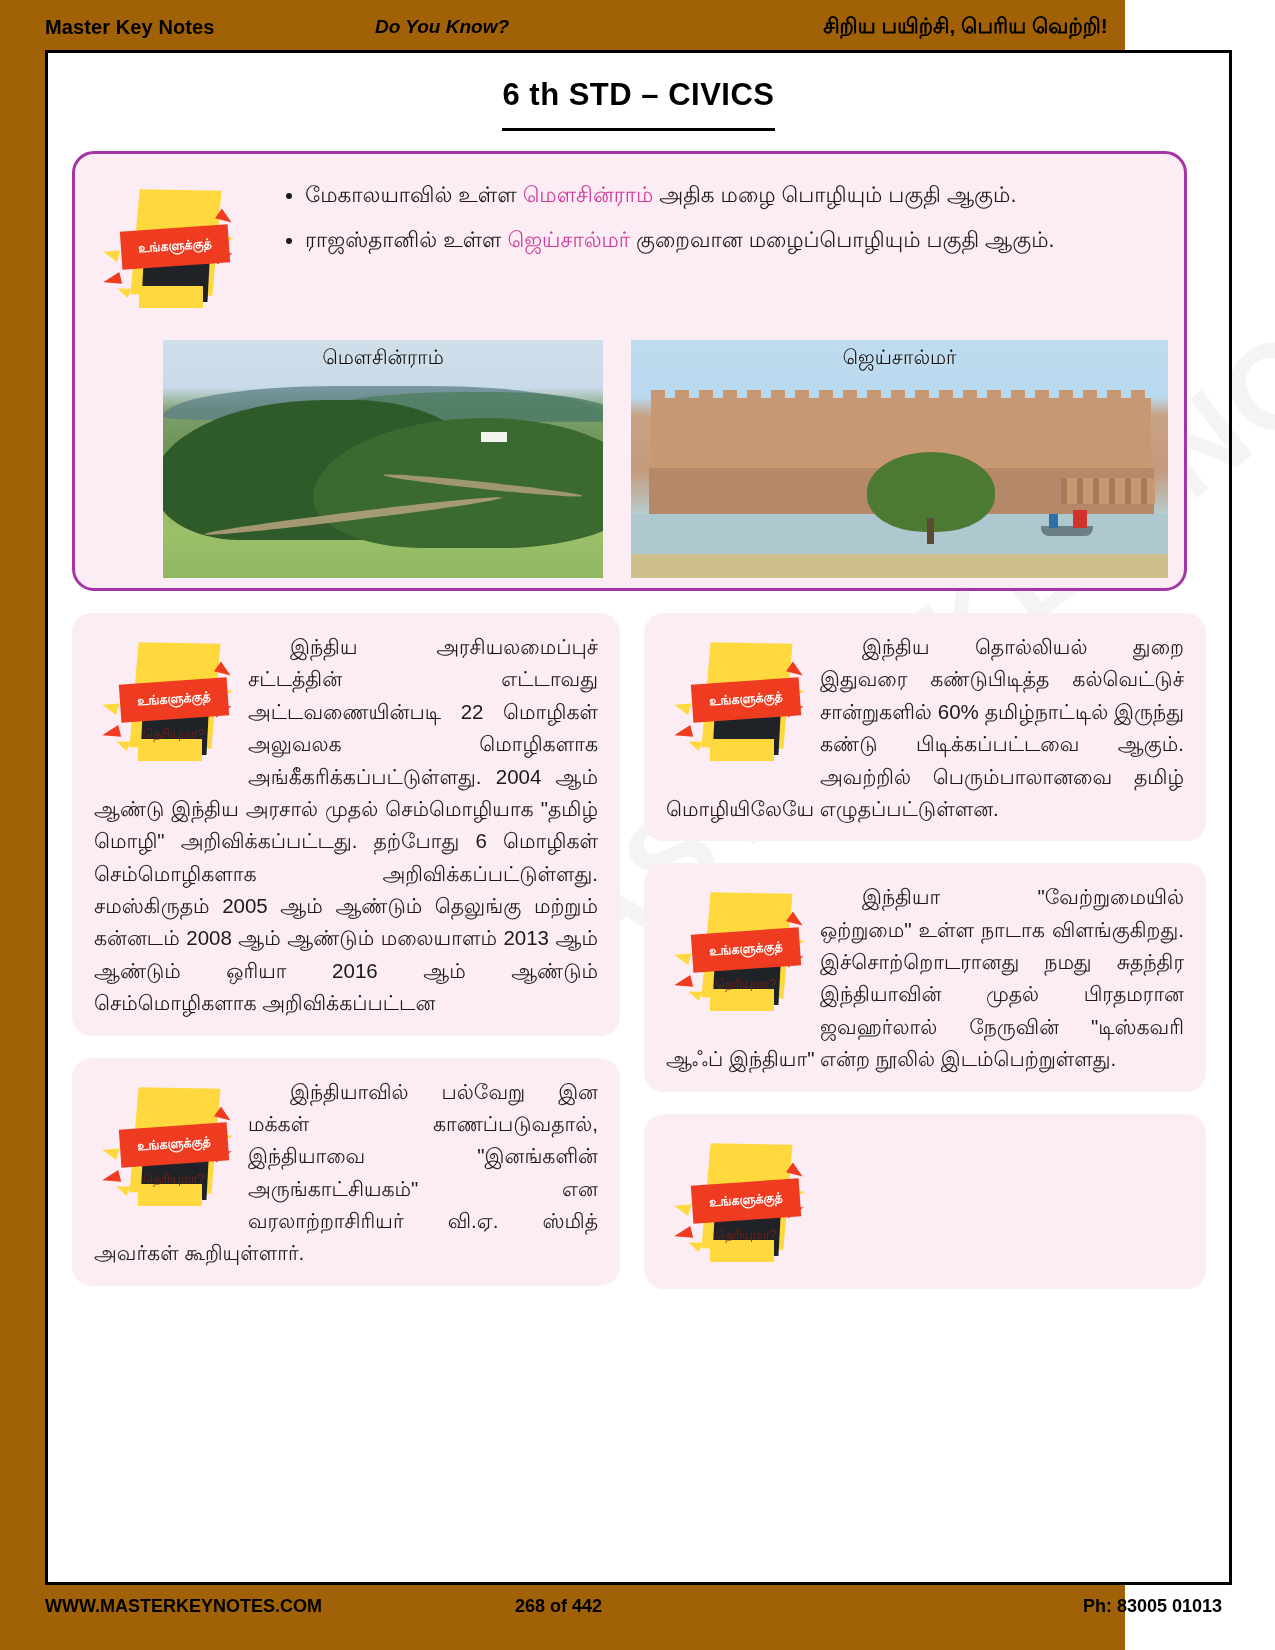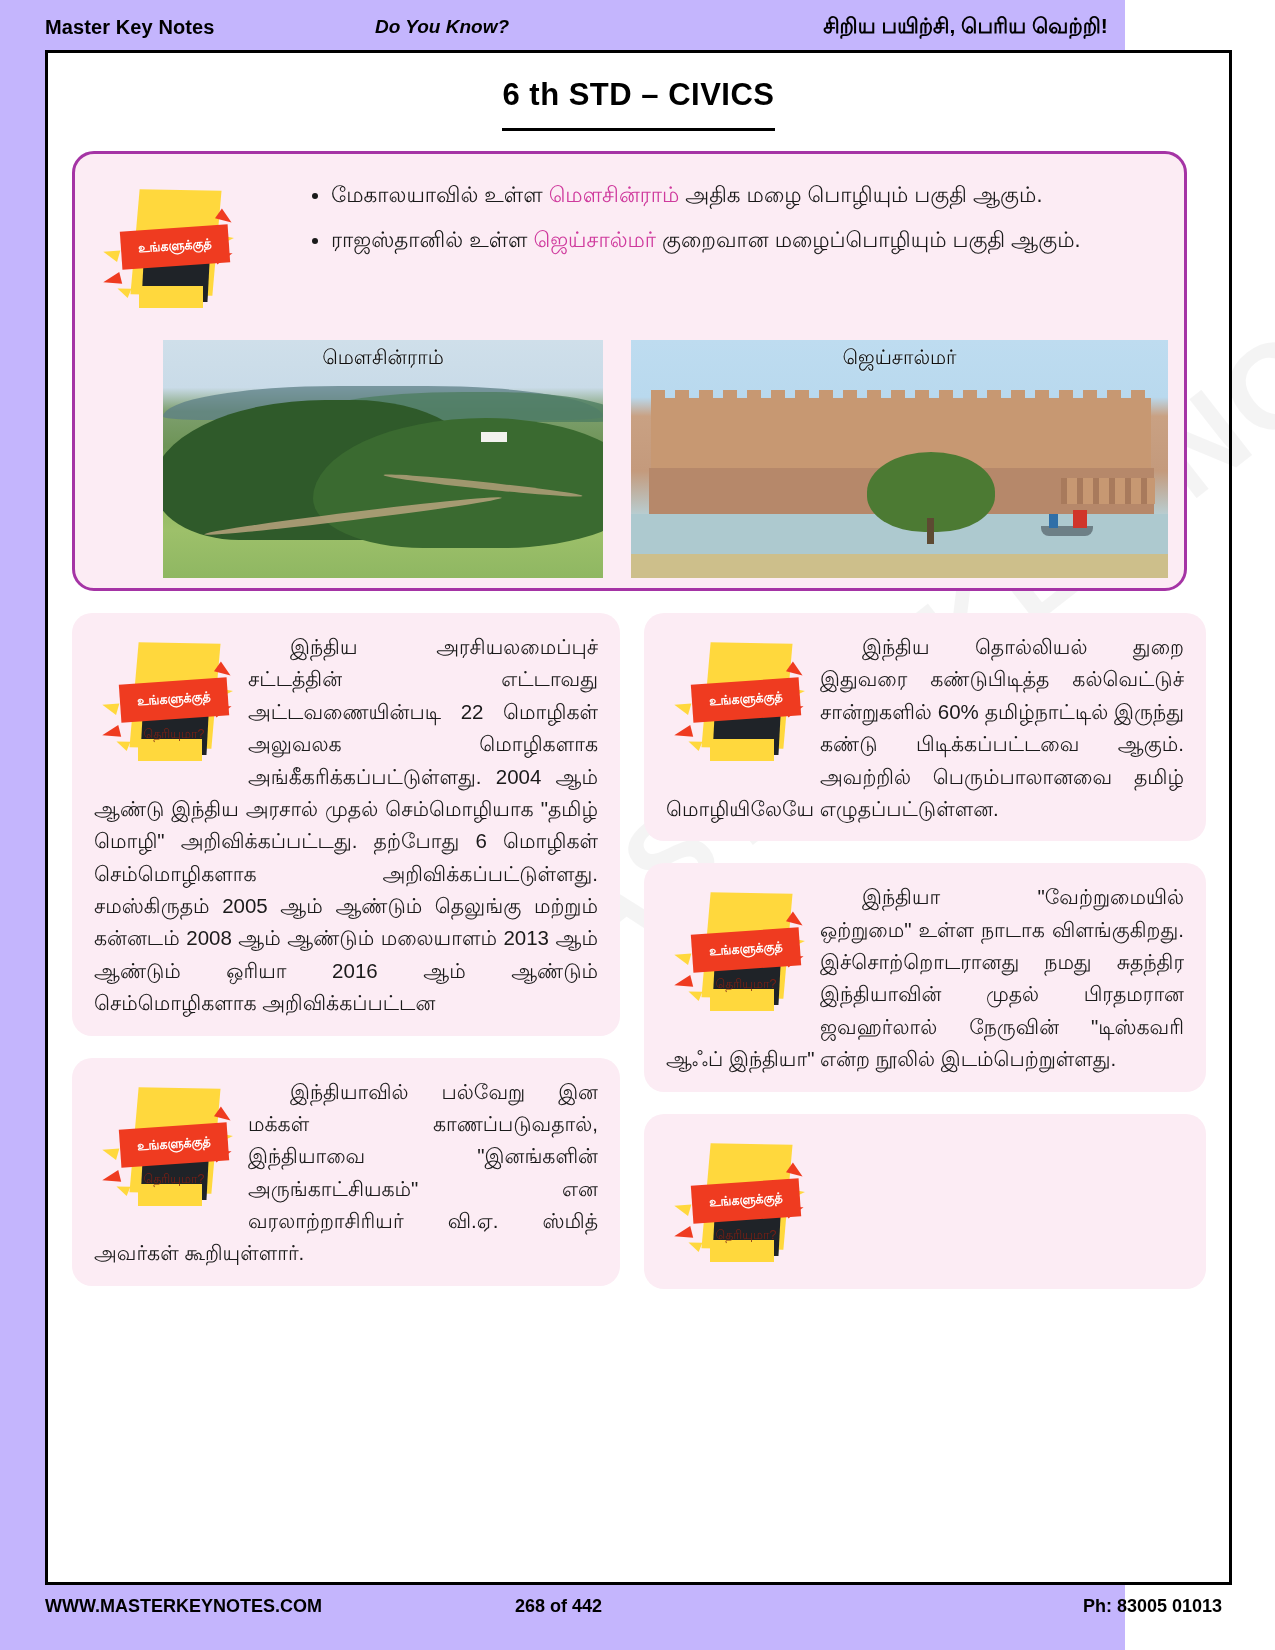--- a/index.html
+++ b/index.html
@@ -1,21 +1,21 @@
 <!DOCTYPE html>
 <html><head>
 <meta charset="utf-8">
 <style>
   * { box-sizing: border-box; margin: 0; padding: 0; }
   html, body {
     width: 1275px; height: 1650px;
     background: #ffffff;
     font-family: "Liberation Sans", sans-serif;
   }
-  .page { position: relative; width: 1125px; height: 1650px; background:#c4b5fd; }
+  .page { position: relative; width: 1125px; height: 1650px; background:#a16207; }
 
   
   .hdr {
     position: absolute; top: 8px; left: 45px; width: 1185px; height: 38px;
     display: flex; align-items: center;
   }
   .hdr-left  { font-size: 20px; font-weight: bold; color:#000; letter-spacing:.1px; flex:0 0 330px; }
   .hdr-mid   { font-size: 19px; font-weight: bold; font-style: italic; color:#000; flex:0 0 300px; text-align:left; }
   .hdr-right { font-size: 21px; font-weight: bold; color:#000; flex:1; text-align:center; padding-left:26px;}
 
@@ -72,21 +72,21 @@
   .badge .s1 { left:114px; top:30px; border-left:16px solid #ef3b20; border-top:6px solid transparent; border-bottom:6px solid transparent; transform:rotate(35deg); }
   .badge .s2 { left:116px; top:52px; border-left:15px solid #ffd83d; border-top:5px solid transparent; border-bottom:5px solid transparent; transform:rotate(-8deg); }
   .badge .s3 { left:112px; top:68px; border-left:18px solid #ef3b20; border-top:6px solid transparent; border-bottom:6px solid transparent; transform:rotate(-18deg); }
   .badge .s4 { left:0px;  top:66px; border-right:16px solid #ffd83d; border-top:6px solid transparent; border-bottom:6px solid transparent; transform:rotate(16deg); }
   .badge .s5 { left:0px;  top:92px; border-right:18px solid #ef3b20; border-top:6px solid transparent; border-bottom:6px solid transparent; transform:rotate(-14deg); }
   .badge .s6 { left:14px; top:104px; border-right:13px solid #ffd83d; border-top:5px solid transparent; border-bottom:5px solid transparent; transform:rotate(22deg); }
 
   
   .bullets { position:absolute; left:230px; top:24px; width:855px; }
   .bullets li {
-    list-style: disc; margin-left: 26px; margin-bottom: 10px;
+    list-style: disc; margin-bottom: 10px;
     font-size: 21.5px; line-height: 1.62; color:#1a1a1a;
   }
   .hl { color:#cf3a9d; }
 
   
   .photos { position:absolute; left:88px; top:186px; width:1005px; height:238px; display:flex; gap:28px; }
   .photo { position:relative; overflow:hidden; }
   .photo .cap {
     position:absolute; left:0; right:0; top:6px; text-align:center;
     font-size:20px; color:#111; z-index:5; text-shadow:0 0 3px rgba(255,255,255,.6);

